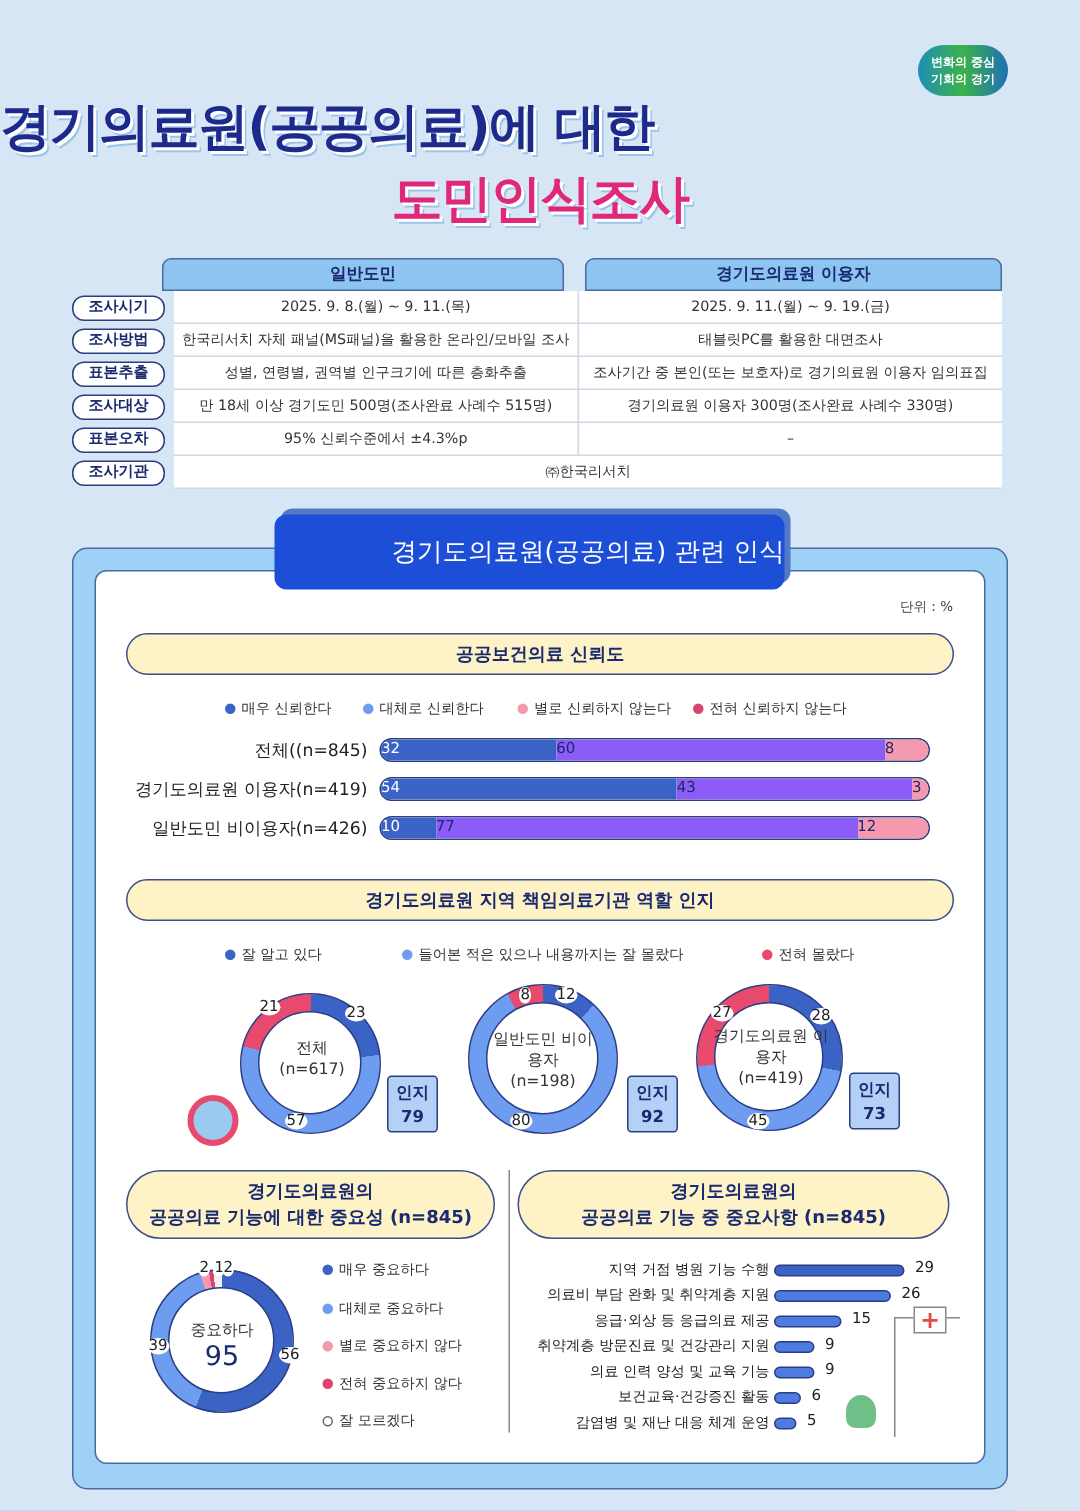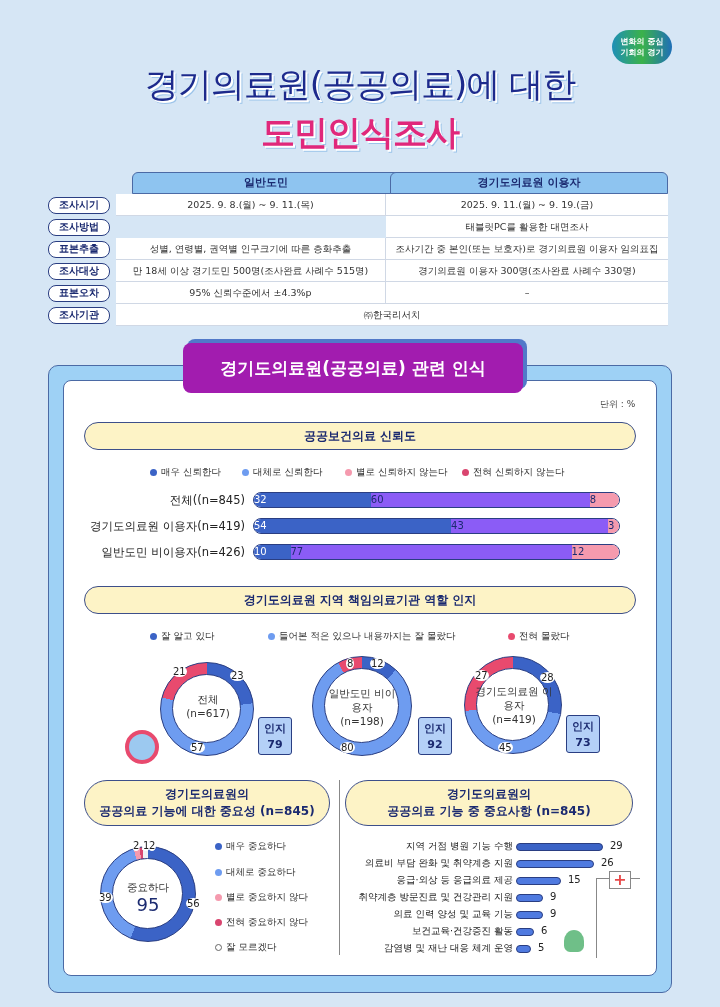--- a/index.html
+++ b/index.html
@@ -1,31 +1,31 @@
 <!DOCTYPE html>
 <html><head>
 <meta charset="utf-8">
 <style>
 *{box-sizing:border-box;margin:0;padding:0}
 body{width:720px;height:1007px;background:#d6e6f5;font-family:"DejaVu Sans","Liberation Sans",sans-serif;position:relative;overflow:hidden;color:#222}
 .logo{position:absolute;left:612px;top:30px;width:60px;height:34px;border-radius:17px;background:linear-gradient(90deg,#1f8fb7,#3bb24a,#1f6fb7);color:#fff;font-size:8px;font-weight:bold;text-align:center;line-height:11px;padding-top:6px}
-.title1{position:absolute;left:0;top:62px;width:720px;text-align:center;font-size:34px;font-weight:normal;color:#1d2a8c;letter-spacing:-1px;text-shadow:2px 2px 0 #fff,3px 3px 0 #9cc4ea}
+.title1{position:absolute;left:0;top:62px;width:720px;text-align:left;font-size:34px;font-weight:bold;color:#1d2a8c;letter-spacing:-1px;text-shadow:2px 2px 0 #fff,3px 3px 0 #9cc4ea}
 .title2{position:absolute;left:0;top:110px;width:720px;text-align:center;font-size:34px;font-weight:bold;color:#e0287b;letter-spacing:-1px;text-shadow:2px 2px 0 #fff,3px 3px 0 #9cc4ea}
 .info{position:absolute;left:48px;top:172px;width:620px}
 .hdr{position:absolute;top:0;height:22px;background:#8ec4f0;border:1px solid #4b6aa5;border-radius:6px 6px 0 0;text-align:center;font-size:11px;font-weight:bold;color:#1b2a70;line-height:20px}
 .rows{position:absolute;left:0;top:22px;width:620px}
 .row{position:relative;height:22px}
 .rlabel{position:absolute;left:0;top:3px;width:62px;height:17px;border:1.5px solid #2a3e82;border-radius:8px;background:#fff;font-size:10px;font-weight:bold;color:#1b2a70;text-align:center;line-height:14px}
 .cell{position:absolute;top:0;height:22px;background:#fff;border-bottom:1px solid #d0d8e5;font-size:9.5px;color:#333;text-align:center;line-height:22px;white-space:nowrap;overflow:hidden}
 .c1{left:68px;width:270px;border-right:1px solid #d0d8e5}
 .c2{left:338px;width:282px}
 .cfull{left:68px;width:552px}
 .panel{position:absolute;left:48px;top:365px;width:624px;height:628px;background:#9ed1f5;border:1.5px solid #4b6aa5;border-radius:10px}
 .inner{position:absolute;left:14px;top:14px;width:594px;height:596px;background:#fff;border:1.5px solid #4b6aa5;border-radius:8px}
-.banner{position:absolute;left:183px;top:343px;width:340px;height:50px;background:#a21caf;border-radius:8px;color:#fff;font-size:17px;font-weight:bold;text-align:center;line-height:50px;box-shadow:4px -4px 0 #5179c9}
+.banner{position:absolute;left:183px;top:343px;width:340px;height:50px;background:#1d4ed8;border-radius:8px;color:#fff;font-size:17px;font-weight:normal;text-align:right;line-height:50px;box-shadow:4px -4px 0 #5179c9}
 .unit{position:absolute;left:600px;top:398px;font-size:9px;color:#444}
 .pill{position:absolute;height:28px;background:#fdf3c6;border:1.5px solid #3d4f8a;border-radius:14px;text-align:center;font-size:12px;font-weight:bold;color:#1b2a70;line-height:26px}
 .legend{position:absolute;font-size:9.5px;color:#333;white-space:nowrap}
 .dot{display:inline-block;width:7px;height:7px;border-radius:50%;margin-right:4px;vertical-align:middle}
 .blabel{position:absolute;width:245px;text-align:right;font-size:11.5px;color:#222;left:0}
 .bar{position:absolute;left:253px;width:367px;height:16px;border:1.5px solid #2a3e82;border-radius:8px;overflow:hidden;display:flex}
 .seg{height:100%;text-align:left;font-size:10px;line-height:14px;color:#fff}
 .s1{background:#3b63c6}.s2{background:#8b5cf6;color:#1b2a70}.s3{background:#f59aae;color:#1b2a70}
 .donut{position:absolute;border-radius:50%}
 .dlabel{position:absolute;text-align:center;font-size:10.5px;color:#333;line-height:14px}
@@ -39,30 +39,31 @@
 <body>
 
 <div class="logo">
     <div>변화의 중심</div>
     <div>기회의 경기</div>
   </div>
 <div class="title1">경기의료원(공공의료)에 대한</div>
 <div class="title2">도민인식조사</div>
 
 <div class="info">
-  <div class="hdr" style="left:84px;width:268px">일반도민</div>
+  <div class="hdr" style="left:60px;width:268px">일반도민</div>
   <div class="hdr" style="left:342px;width:278px">경기도의료원 이용자</div>
   <div class="rows">
     <div class="row">
         <div class="rlabel">조사시기</div>
         <div class="cell c1">2025. 9. 8.(월) ~ 9. 11.(목)</div>
         <div class="cell c2">2025. 9. 11.(월) ~ 9. 19.(금)</div>
       </div>
     <div class="row">
         <div class="rlabel">조사방법</div>
+        <div class="cell c1">한국리서치 자체 패널(MS패널)을 활용한 온라인/모바일 조사</div>
         <div class="cell c2">태블릿PC를 활용한 대면조사</div>
       </div>
     <div class="row">
         <div class="rlabel">표본추출</div>
         <div class="cell c1">성별, 연령별, 권역별 인구크기에 따른 층화추출</div>
         <div class="cell c2">조사기간 중 본인(또는 보호자)로 경기의료원 이용자 임의표집</div>
       </div>
     <div class="row">
         <div class="rlabel">조사대상</div>
         <div class="cell c1">만 18세 이상 경기도민 500명(조사완료 사례수 515명)</div>

